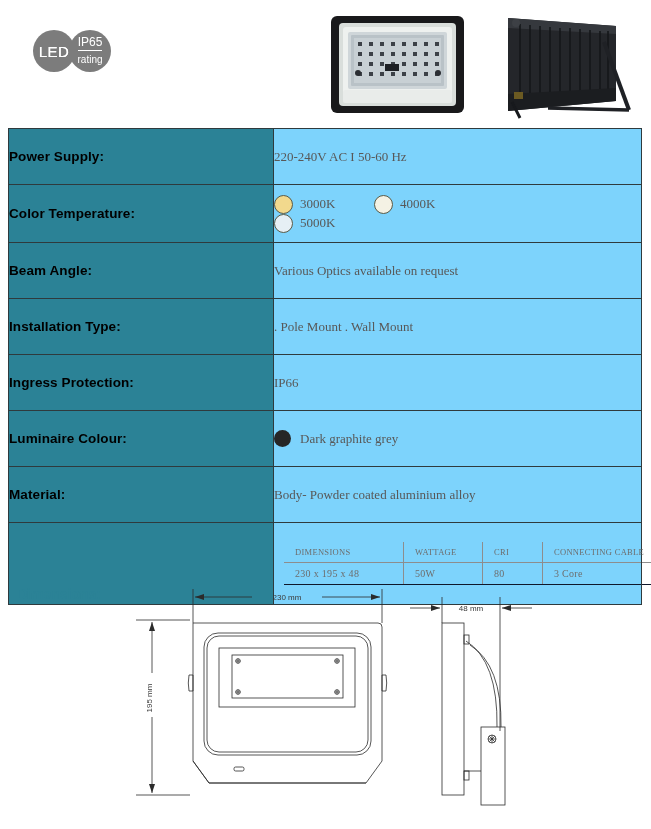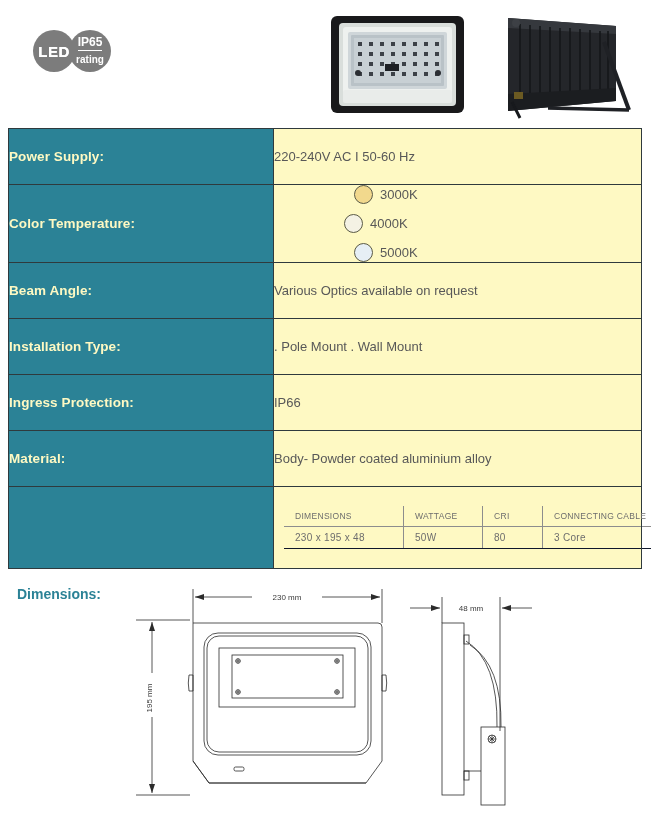--- a/index.html
+++ b/index.html
@@ -36,33 +36,33 @@
     display: flex;
     flex-direction: column;
     align-items: center;
     justify-content: center;
     text-align: center;
   }
   .badge-led {
     width: 42px;
     height: 42px;
     font-size: 15px;
-    font-weight: bold;
+    font-weight: normal;
     letter-spacing: 0.5px;
   }
   .badge-led .led-text {
     display: block;
     line-height: 1;
     text-shadow: 0 0 0 #fff;
   }
   .badge-ip {
     width: 42px;
     height: 42px;
     margin-left: -6px;
-    font-weight: bold;
+    font-weight: normal;
     line-height: 1.05;
     text-align: right;
   }
   .badge-ip .ip-top {
     font-size: 12px;
     display: block;
     border-bottom: 1.5px solid #ffffff;
     padding-bottom: 1px;
   }
   .badge-ip .ip-bot {
@@ -100,43 +100,43 @@
     table-layout: fixed;
   }
   .spec-table td {
     border: 1px solid #2f3a3d;
     vertical-align: middle;
     padding: 0;
   }
   .spec-label {
     width: 264px;
     background: #2b8296;
-    color: #fef9c3;
+    color: #000000;
     font-weight: bold;
     font-size: 13.5px;
     padding: 0 0 0 16px;
     letter-spacing: 0.1px;
   }
   .spec-value {
-    background: #fef9c3;
+    background: #7dd3fc;
     font-size: 13px;
     color: #585858;
     padding: 0 0 0 14px;
+    font-family: Liberation Serif, serif;
   }
   .row-h-default { height: 56px; }
   .row-h-color   { height: 58px; padding-left: 17px; }
   .row-h-last    { height: 82px; }
 
   .ct-wrap {
     display: flex;
     flex-wrap: wrap;
     align-items: center;
     width: 260px;
-    row-gap: 10px;
-    flex-direction: column;
+    row-gap: 0;
   }
   .ct-item {
     display: flex;
     align-items: center;
     font-size: 13px;
     color: #585858;
   }
   .ct-item.first  { width: 100px; }
   .ct-item.second { width: 120px; }
   .ct-item.third  { width: 100px; }
@@ -349,20 +349,29 @@
     <tr class="row-h-default">
       <td class="spec-label">Installation Type:</td>
       <td class="spec-value">. Pole Mount   . Wall Mount</td>
     </tr>
 
     <tr class="row-h-default">
       <td class="spec-label">Ingress Protection:</td>
       <td class="spec-value">IP66</td>
     </tr>
 
+    <tr class="row-h-default">
+      <td class="spec-label">Luminaire Colour:</td>
+      <td class="spec-value">
+        <div class="lum-wrap">
+          <span class="lum-dot"></span>
+          <span>Dark graphite grey</span>
+        </div>
+      </td>
+    </tr>
 
     <tr class="row-h-default">
       <td class="spec-label">Material:</td>
       <td class="spec-value">Body- Powder coated aluminium alloy</td>
     </tr>
 
     <tr class="row-h-last">
       <td class="spec-label"></td>
       <td class="spec-value">
         <table class="inner-table">

